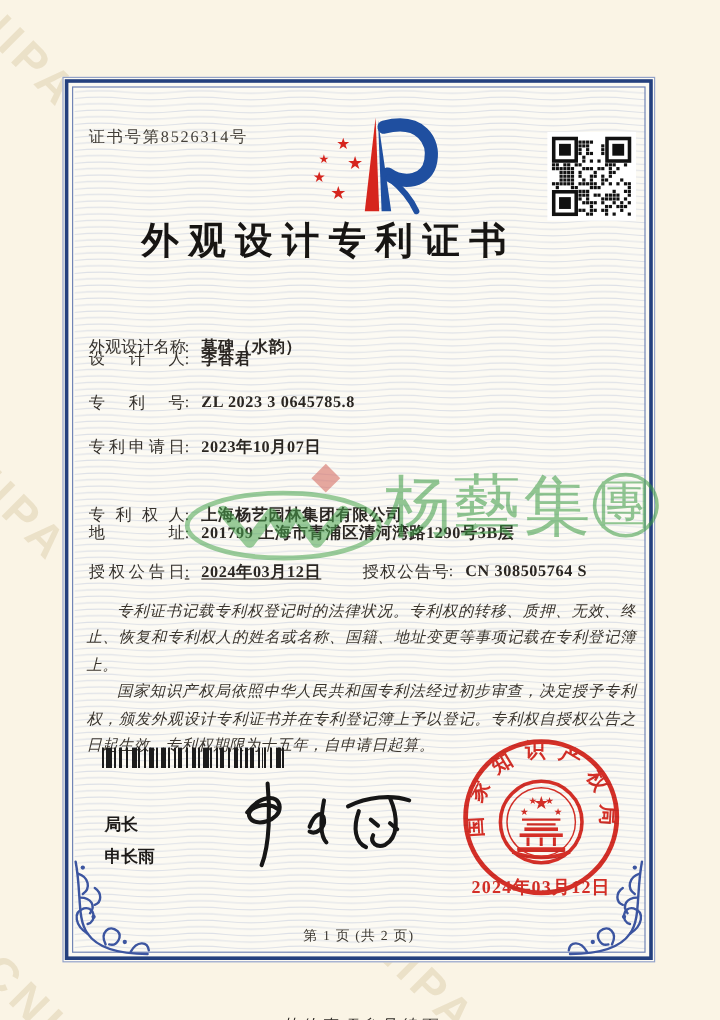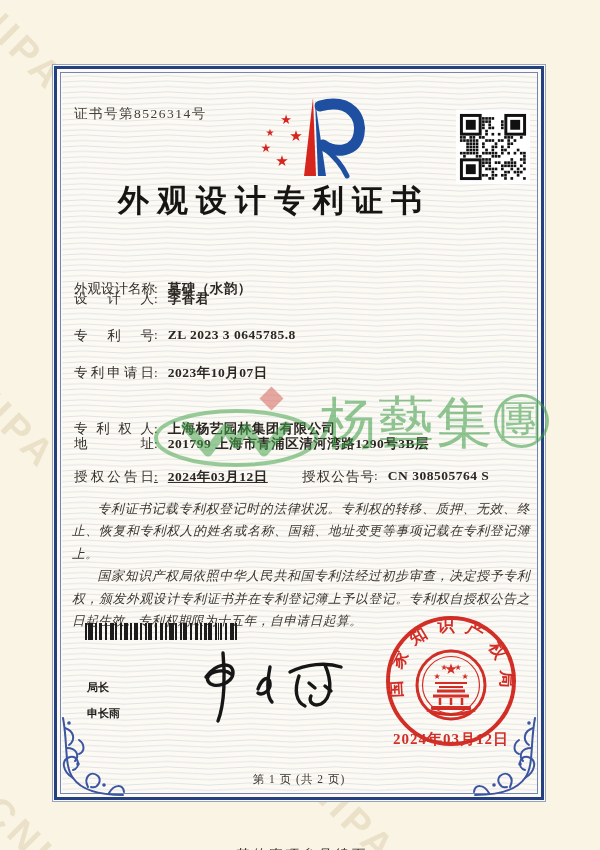--- a/index.html
+++ b/index.html
@@ -64,21 +64,21 @@
   .barcode {
     left:85px; top:623px; width:153px; height:17px;
     background:
       repeating-linear-gradient(90deg,#1c1c1c 0 2px,rgba(0,0,0,0) 2px 5px),
       repeating-linear-gradient(90deg,#1c1c1c 0 1px,rgba(0,0,0,0) 1px 7px),
       repeating-linear-gradient(90deg,rgba(0,0,0,0) 0 3px,#1c1c1c 3px 5px,rgba(0,0,0,0) 5px 12px);
   }
 
   .signer {
     left:87px; top:674px; font-family:"Liberation Sans", sans-serif;
-    font-size:11px; font-weight:600; color:#1d1b19; line-height:26px;
+    font-size:14px; font-weight:600; color:#1d1b19; line-height:26px;
   }
   .signature { left:178px; top:645px; }
 
   .seal { left:384px; top:613px; mix-blend-mode:multiply; opacity:0.95; }
 
   .brand-wm { left:148px; top:386px; z-index:6; opacity:0.55; pointer-events:none; }
   .brand-text {
     position:absolute; left:172px; top:8px; white-space:nowrap;
     font-weight:normal; font-size:56px; line-height:56px; letter-spacing:2px;
   }

